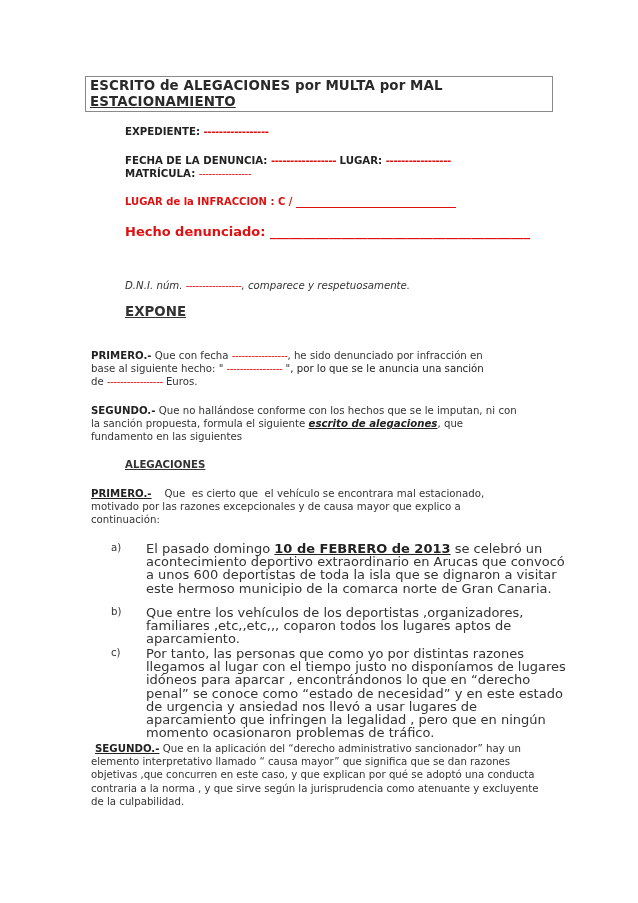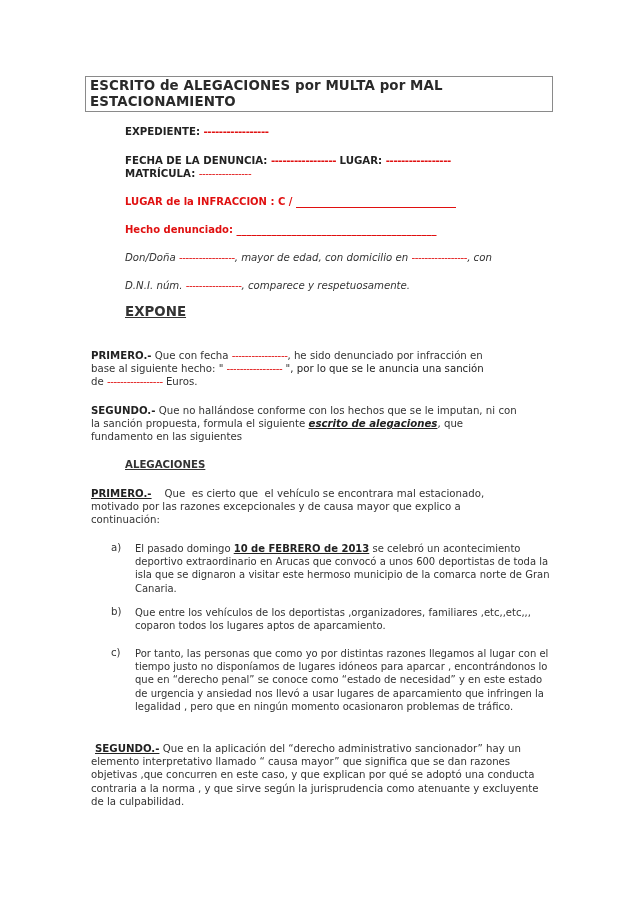--- a/index.html
+++ b/index.html
@@ -13,55 +13,52 @@
   .lbl { font-weight:bold; font-size:10.2px; color:#222; }
   .redb { color:#e01010; font-weight:bold; }
   .dash { color:#e01010; letter-spacing:-0.4px; }
   .it { font-style:italic; font-size:10.2px; color:#333; }
   .bold { font-weight:bold; color:#222; }
   .ul { text-decoration:underline; }
   .h2 { font-weight:bold; font-size:13.4px; text-decoration:underline; color:#333; }
   .h3 { font-weight:bold; font-size:10.2px; text-decoration:underline; color:#333; }
   .para { position:absolute; left:91px; width:462px; font-size:10.2px; color:#333; line-height:13.2px; }
   .li-mark { position:absolute; left:111px; font-size:10.2px; color:#333; }
-  .li-text { position:absolute; left:135px; width:420px; font-size:10px; color:#333; line-height:13.2px; }
+  .li-text { position:absolute; left:146px; width:420px; font-size:13px; color:#333; line-height:13.2px; }
 </style>
 </head>
 <body>
 
 <div class="page">
 
   <div class="title-box">
     <div class="title-line" style="top:1px;">ESCRITO de ALEGACIONES por MULTA por MAL</div>
-    <div class="title-line" style="top:17px;">ESTACIONAMIENTO</div>
+    <div class="title-line" style="top:17px;text-decoration:underline;">ESTACIONAMIENTO</div>
   </div>
 
   <div class="abs lbl" style="left:91px; top:126px;">
     <span>EXPEDIENTE:</span>
     <span class="dash">-----------------</span>
   </div>
 
   <div class="abs lbl" style="left:91px; top:155px;">
     <span>FECHA DE LA DENUNCIA:</span>
     <span class="dash">-----------------</span>
     <span>LUGAR:</span>
     <span class="dash">-----------------</span>
   </div>
 
   <div class="abs lbl" style="left:91px; top:168px;">
     <span>MATRÍCULA:</span>
     <span class="dash" style="font-weight:normal;">----------------</span>
   </div>
 
   <div class="abs redb" style="left:91px; top:196px; font-size:10px;">LUGAR de la INFRACCION : C / ________________________________</div>
-  <div class="abs redb" style="left:91px; top:224px; font-size:10px;">Hecho denunciado: ________________________________________</div>
+  <div class="abs redb" style="left:91px; top:224px; font-size:13px;">Hecho denunciado: ________________________________________</div>
 
-  <div class="abs it" style="left:91px; top:252px;">
-    <span>Don/Doña </span><span class="dash" style="font-style:normal;">-----------------</span><span>, mayor de edad, con domicilio en </span><span class="dash" style="font-style:normal;">-----------------</span><span>, con</span>
-  </div>
   <div class="abs it" style="left:91px; top:280px;">
     <span>D.N.I. núm. </span><span class="dash" style="font-style:normal;">-----------------</span><span>, comparece y respetuosamente.</span>
   </div>
 
   <div class="abs h2" style="left:91px; top:304px;">EXPONE</div>
 
   <div class="para" style="top:349px;">
     <div style="white-space:nowrap;"><span class="bold">PRIMERO.-</span><span> Que con fecha </span><span class="dash">-----------------</span><span>, he sido denunciado por infracción en</span></div>
     <div style="white-space:nowrap;"><span>base al siguiente hecho: " </span><span class="dash">-----------------</span><span> "</span><span class="bold" style="font-weight:normal;">, por lo que se le anuncia una sanción</span></div>
     <div style="white-space:nowrap;"><span>de </span><span class="dash">-----------------</span><span> Euros.</span></div>

